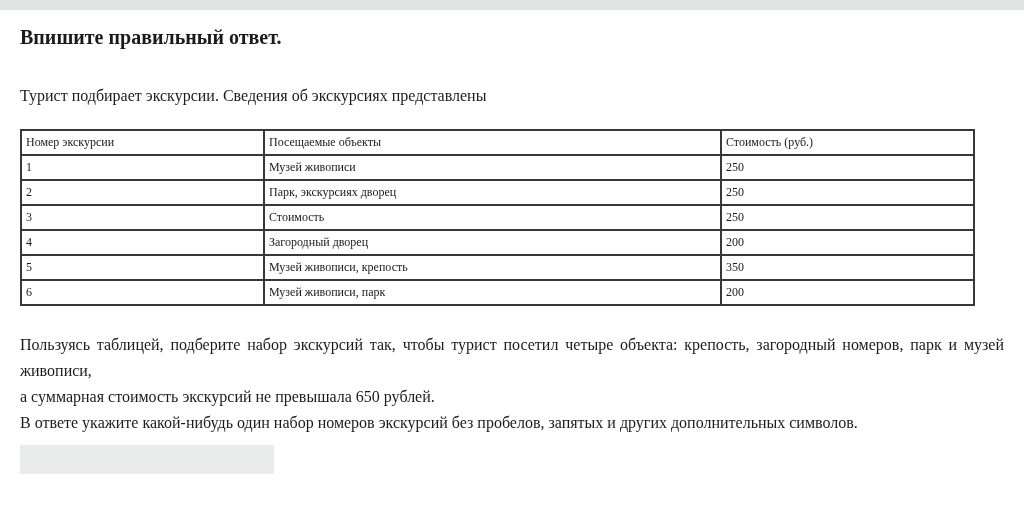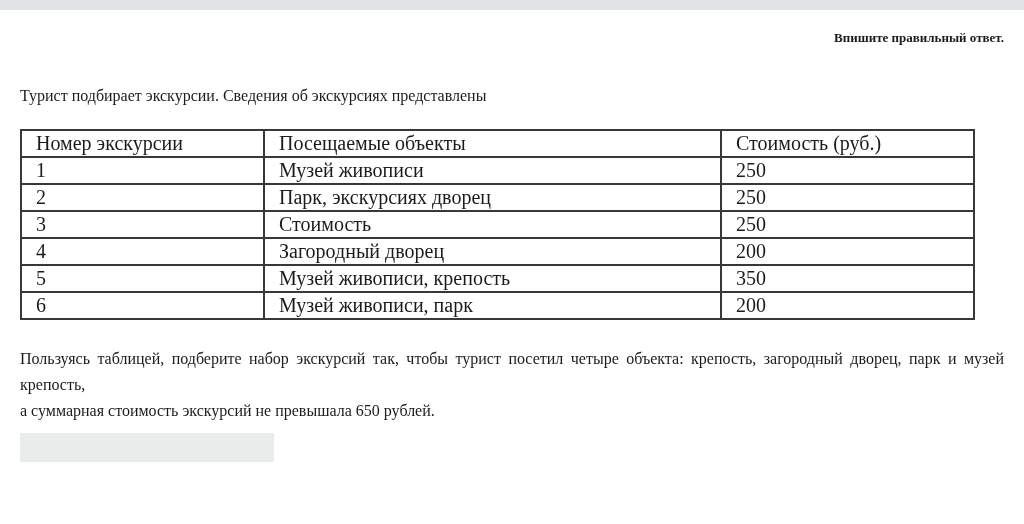--- a/index.html
+++ b/index.html
@@ -19,45 +19,44 @@
   }
   .top-bar{
     width:100%;
     height:10px;
     background:var(--top-bar);
   }
   .container{
     padding:17px 20px 0 20px;
   }
   .heading{
-    font-size:13px;
+    font-size:20px;
     font-weight:bold;
     line-height:21px;
-    text-align:right;
   }
   .intro{
     margin-top:35px;
     line-height:26px;
   }
   .intro span{display:block;}
   table.excursions{
     margin-top:20px;
     border-collapse:collapse;
     table-layout:fixed;
     width:953px;
   }
   table.excursions th,
   table.excursions td{
     border:2px solid var(--border);
     font-weight:normal;
     text-align:left;
     vertical-align:middle;
-    padding:1px 14px;
+    padding:1px 4px;
     height:25px;
-    font-size:20px;
+    font-size:12px;
     white-space:nowrap;
     overflow:hidden;
   }
   .col-num{width:243px;}
   .col-obj{width:457px;}
   .col-price{width:253px;}
   .question-block{
     margin-top:26px;
     line-height:26px;
   }
@@ -136,19 +135,20 @@
       </tr>
       <tr>
         <td>6</td>
         <td>Музей живописи, парк</td>
         <td>200</td>
       </tr>
     </tbody>
   </table>
 
   <div class="question-block">
-    <div class="question-text">Пользуясь таблицей, подберите набор экскурсий так, чтобы турист посетил четыре объекта: крепость, загородный дворец, парк и музей крепость,</div>
+    <div class="question-text">Пользуясь таблицей, подберите набор экскурсий так, чтобы турист посетил четыре объекта: крепость, загородный номеров, парк и музей живописи,</div>
     <span class="condition-text">а суммарная стоимость экскурсий не превышала 650 рублей.</span>
+    <span class="instruction-text">В ответе укажите какой-нибудь один набор номеров экскурсий без пробелов, запятых и других дополнительных символов.</span>
   </div>
 
 </div>
 
 <input type="text" class="answer-input" value="" placeholder="" style="">
 
 </body></html>

